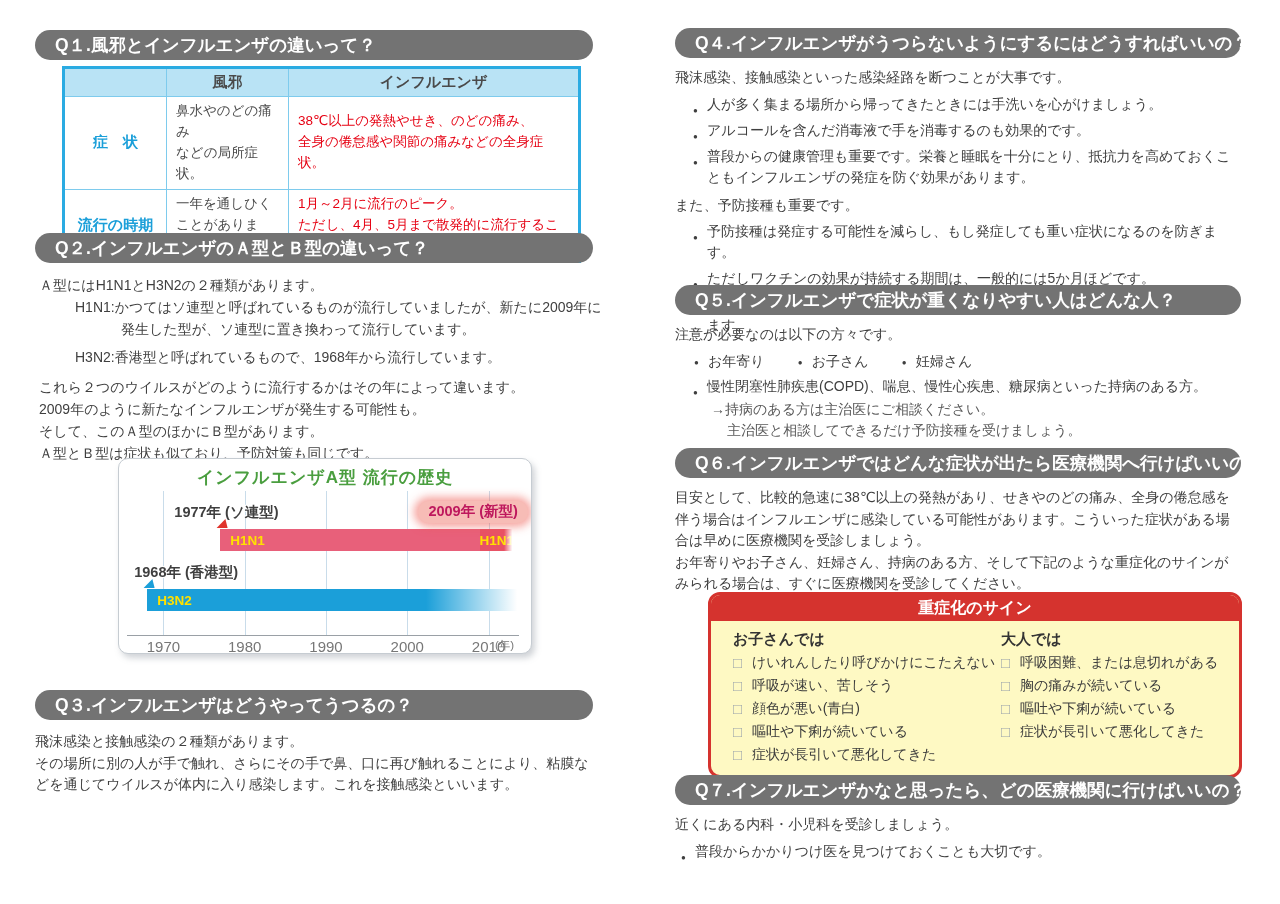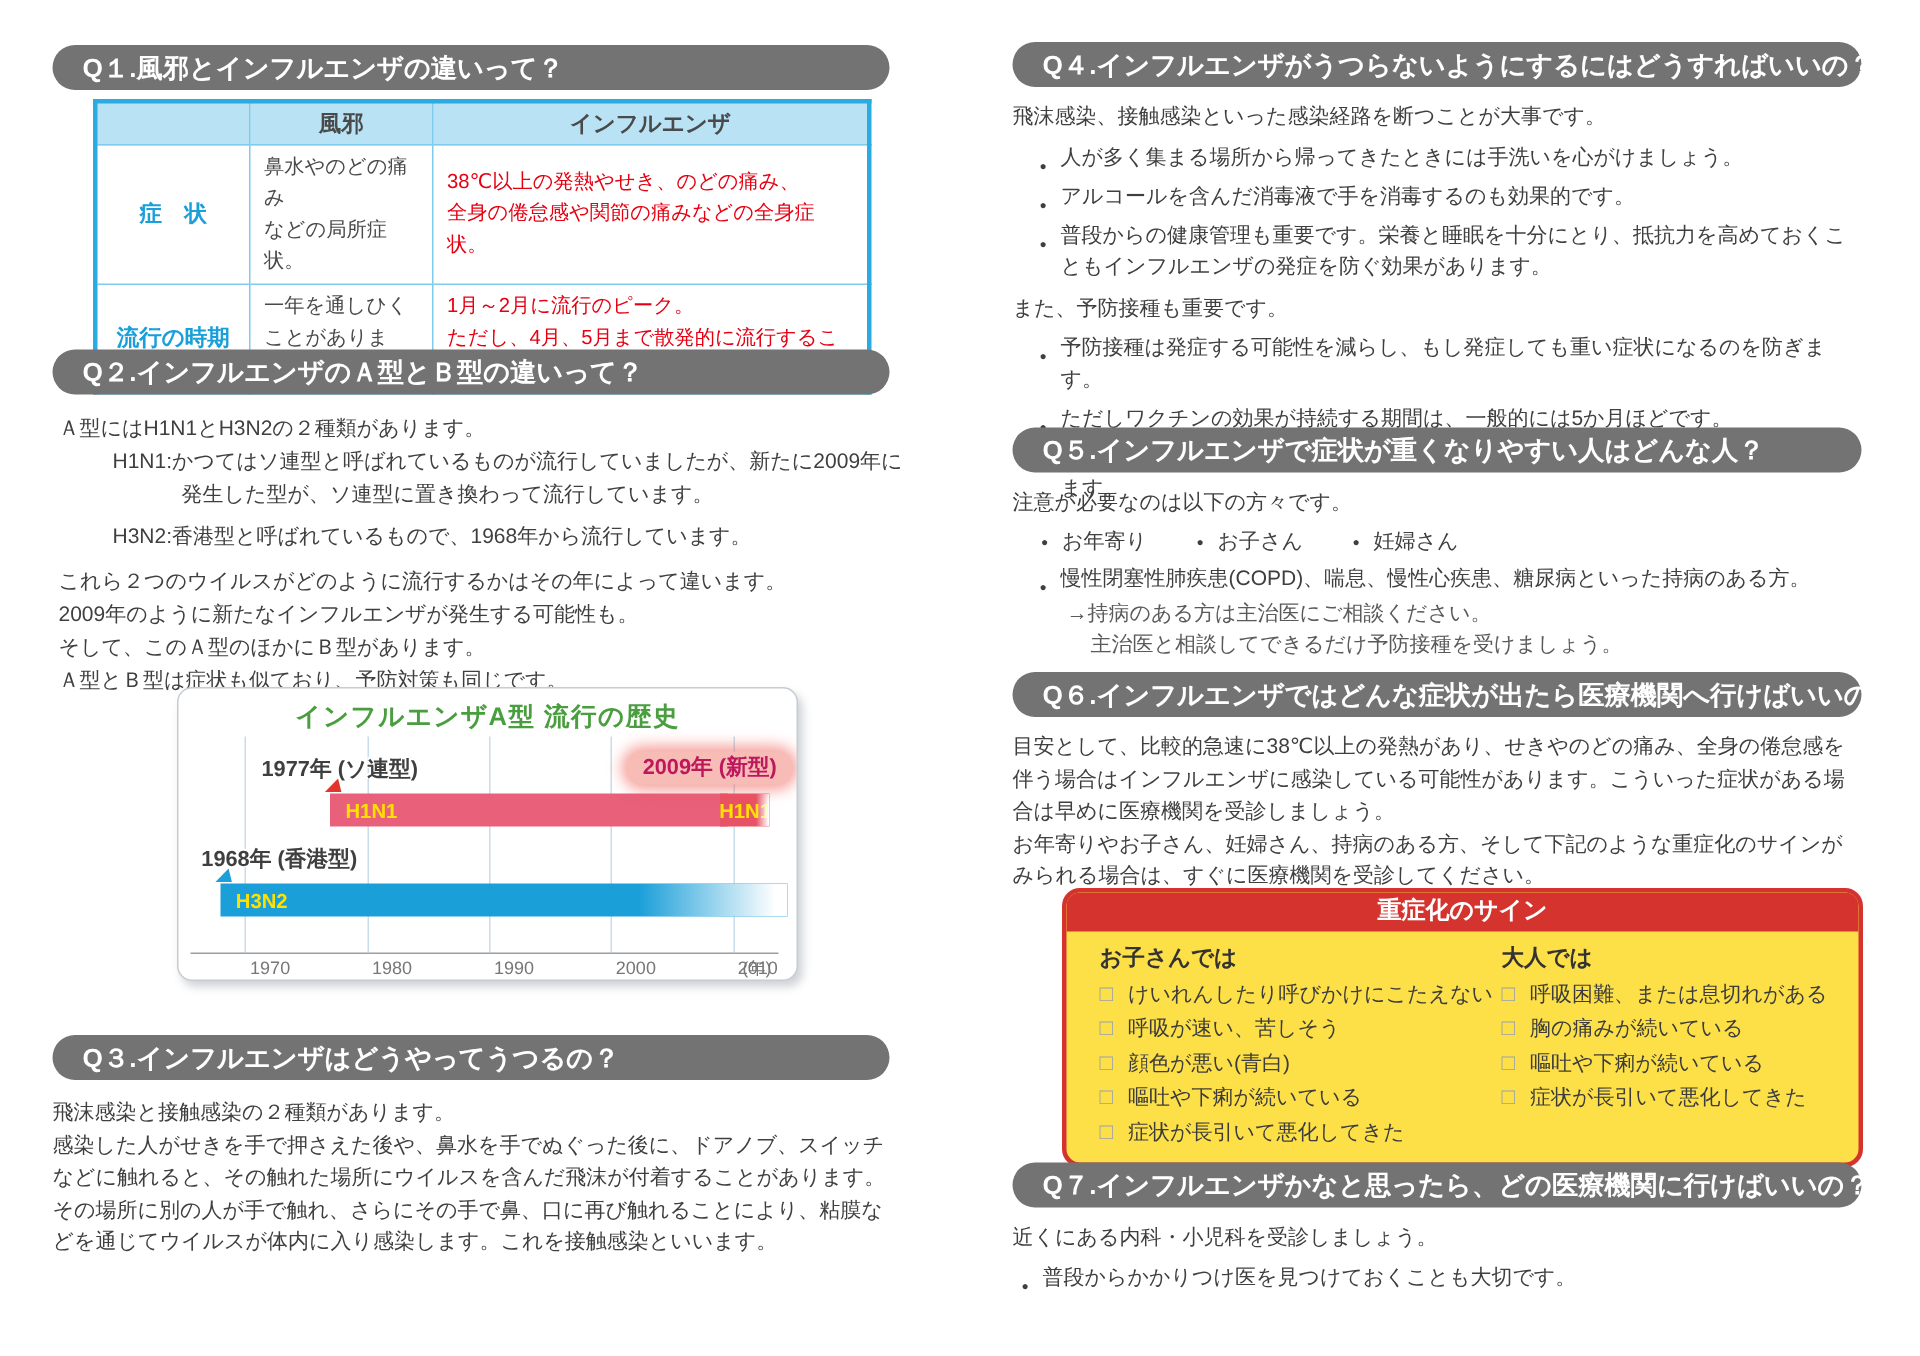--- a/index.html
+++ b/index.html
@@ -39,42 +39,42 @@
   .q2-lines div:nth-child(4){margin-top:6px;}
   .q2-lines div:nth-child(5){margin-top:8px;}
 
   
   .chart-card{position:absolute;left:83px;top:428px;width:412px;height:194px;background:#fff;
               border:1px solid #c6ccd2;border-radius:10px;box-shadow:3px 4px 6px rgba(120,130,140,.35);overflow:hidden;}
   .ctitle{position:absolute;top:7px;left:0;right:0;text-align:center;font-size:17px;font-weight:bold;
           color:#4a9e3f;letter-spacing:1px;}
   .cg{position:absolute;top:32px;height:144px;width:1px;background:#c9dcea;}
   .caxis{position:absolute;left:8px;width:392px;top:176px;height:1px;background:#9aa0a6;}
-  .ctick{position:absolute;top:179px;width:60px;text-align:right;font-size:12px;color:#777;}
+  .ctick{position:absolute;top:179px;width:60px;text-align:center;font-size:15px;color:#777;}
   .cunit{position:absolute;top:179px;left:376px;font-size:11.5px;color:#777;}
   .cbar{position:absolute;height:22px;display:flex;align-items:center;overflow:hidden;}
   .cbar .blab{font-size:13.5px;font-weight:bold;color:#ffe100;white-space:nowrap;}
   .cfade{position:absolute;top:0;bottom:0;right:0;width:26%;background:linear-gradient(90deg,rgba(255,255,255,0),#ffffff 92%);}
   .cann{position:absolute;font-size:14.5px;font-weight:bold;color:#3f3f3f;white-space:nowrap;
         text-shadow:-1px -1px 0 #fff,1px -1px 0 #fff,-1px 1px 0 #fff,1px 1px 0 #fff;}
   .ctri{position:absolute;width:0;height:0;border-left:4px solid transparent;border-right:7px solid transparent;
         border-bottom:9px solid #e0342c;transform:skewX(-28deg);}
   .cbubble{position:absolute;font-size:14.5px;font-weight:bold;color:#be185d;background:#f7bcb6;
            padding:1px 10px 2px;border-radius:13px;box-shadow:0 0 9px 4px rgba(238,90,80,.55);white-space:nowrap;}
 
   
   .inline-b{margin-top:6px;}
   .ib{position:relative;padding-left:15px;margin-right:32px;font-size:14px;color:#3f3f3f;text-align:center;}
   .ib::before{content:"●";font-size:8px;position:absolute;left:1px;top:5px;color:#3f3f3f;}
   .arrow-line{padding-left:36px;}
   .follow-line{padding-left:52px;}
 
   
   .sign-box{position:absolute;left:33px;top:564px;width:534px;border:3px solid #d5332e;border-radius:12px;
-            background:#fde047;box-sizing:border-box;overflow:hidden;}
+            background:#fef9c3;box-sizing:border-box;overflow:hidden;}
   .sign-title{background:#d5332e;color:#fff;font-weight:bold;font-size:16px;text-align:center;
               height:26px;line-height:26px;}
   .sign-cols{display:flex;padding:5px 8px 9px 22px;}
   .sign-col-left{width:268px;}
   .sign-col-right{flex:1;}
   .sign-h{font-weight:bold;font-size:15px;color:#333;line-height:25px;}
   .chk{font-size:14px;color:#3c3c3c;line-height:23px;position:relative;padding-left:19px;white-space:nowrap;}
   .chk::before{content:"□";position:absolute;left:0;top:0;color:#9aa3ab;font-size:15px;}
 
   
@@ -166,21 +166,20 @@
         <div class="cann" style="left: 15.1915px; top: 104px;">1968年 (香港型)</div>
         <div class="ctri" style="border-bottom-color: rgb(27, 159, 217); left: 27.1915px; top: 120px;"></div>
       </div>
 
     <div class="qbar" style="top:660px;">
       <span>Q３.インフルエンザはどうやってうつるの？</span>
     </div>
 
     <div class="abs" style="top:701px;" id="q3-paras">
         <div class="p-line">飛沫感染と接触感染の２種類があります。</div>
-        <div class="p-line">感染した人がせきを手で押さえた後や、鼻水を手でぬぐった後に、ドアノブ、スイッチなどに触れると、その触れた場所にウイルスを含んだ飛沫が付着することがあります。</div>
         <div class="p-line">その場所に別の人が手で触れ、さらにその手で鼻、口に再び触れることにより、粘膜などを通じてウイルスが体内に入り感染します。これを接触感染といいます。</div>
       </div>
   </div>
 
   <div class="col col-right">
 
     <div class="qbar" style="top:0;">
       <span>Q４.インフルエンザがうつらないようにするにはどうすればいいの？</span>
     </div>
 

